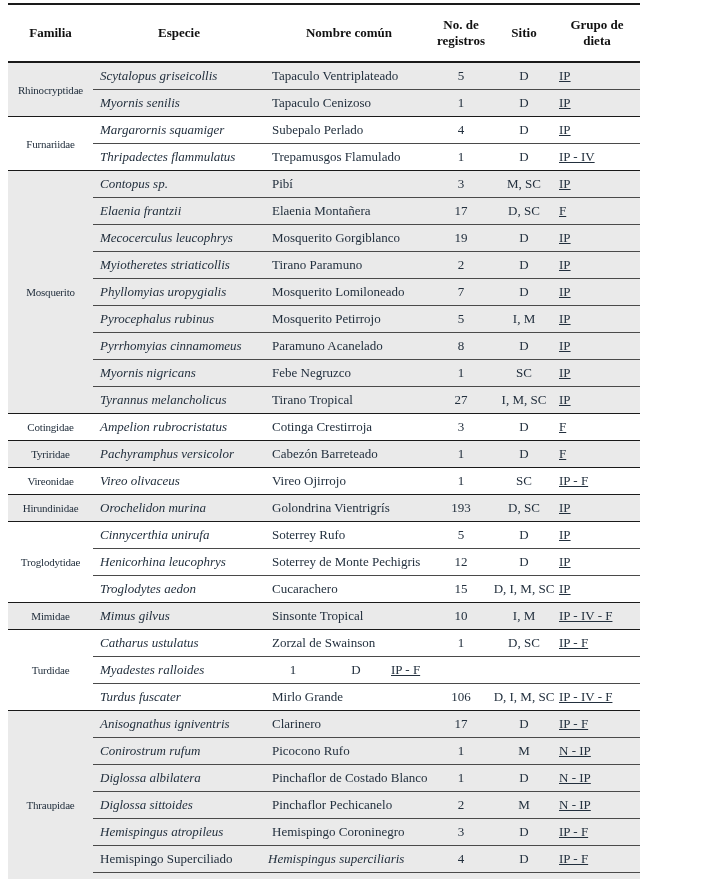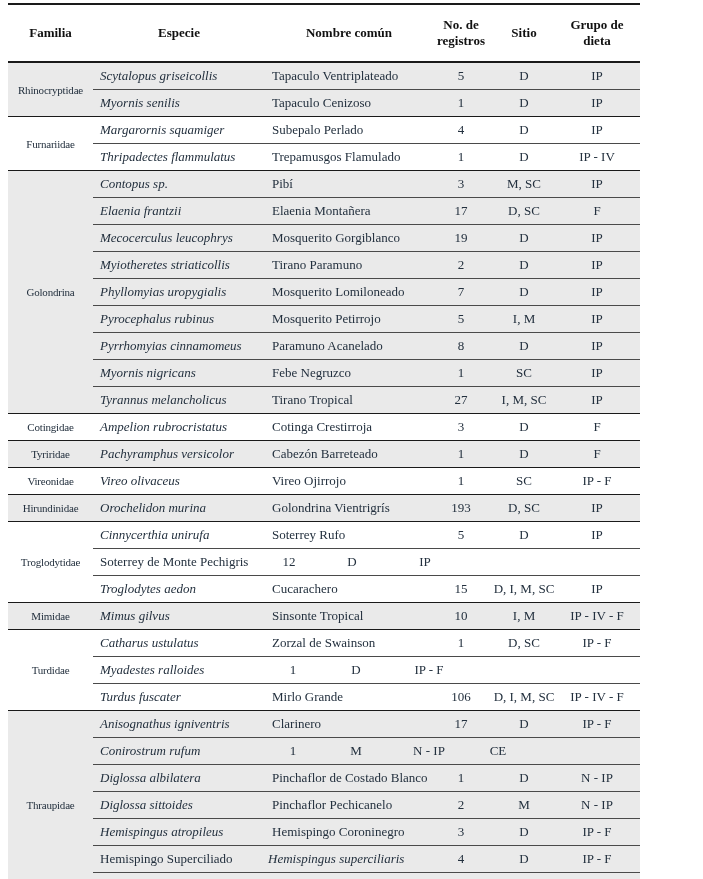--- a/index.html
+++ b/index.html
@@ -64,21 +64,21 @@
     white-space:nowrap;
   }
   .species-row + .species-row{
     border-top:1px solid var(--border-light,#4a4a4a);
   }
   .cell{overflow:visible;}
   .cell-especie{font-style:italic;padding-left:7px;width:165px;flex:0 0 165px;}
   .cell-nombre{padding-left:7px;width:161px;flex:0 0 161px;}
   .cell-registros{text-align:center;width:56px;flex:0 0 56px;}
   .cell-sitio{text-align:center;width:70px;flex:0 0 70px;}
-  .cell-dieta{text-align:center;width:76px;flex:0 0 76px;}
+  .cell-dieta{width:76px;flex:0 0 76px;text-decoration:underline;}
   .cell-info{text-align:center;width:62px;flex:0 0 62px;}
 </style>
 </head>
 <body>
 
 <div class="page">
   <div class="table">
 
     <div class="header-row">
       <div class="hcell col-familia">Familia</div>
@@ -129,21 +129,21 @@
     <div class="cell cell-especie">Thripadectes flammulatus</div>
     <div class="cell cell-nombre">Trepamusgos Flamulado</div>
     <div class="cell cell-registros">1</div>
     <div class="cell cell-sitio">D</div>
     <div class="cell cell-dieta">IP - IV</div>
     <div class="cell cell-info">CE</div>
   </div>
 </div>
   </div>
         <div class="family-block shaded">
-    <div class="family-label col-familia">Golondrina</div>
+    <div class="family-label col-familia">Mosquerito</div>
     <div class="species-rows">
   <div class="species-row">
     <div class="cell cell-especie">Contopus sp.</div>
     <div class="cell cell-nombre">Pibí</div>
     <div class="cell cell-registros">3</div>
     <div class="cell cell-sitio">M, SC</div>
     <div class="cell cell-dieta">IP</div>
     <div class="cell cell-info">MB</div>
   </div>
 
@@ -278,20 +278,21 @@
   <div class="species-row">
     <div class="cell cell-especie">Cinnycerthia unirufa</div>
     <div class="cell cell-nombre">Soterrey Rufo</div>
     <div class="cell cell-registros">5</div>
     <div class="cell cell-sitio">D</div>
     <div class="cell cell-dieta">IP</div>
     <div class="cell cell-info">CE</div>
   </div>
 
   <div class="species-row">
+    <div class="cell cell-especie">Henicorhina leucophrys</div>
     <div class="cell cell-nombre">Soterrey de Monte Pechigris</div>
     <div class="cell cell-registros">12</div>
     <div class="cell cell-sitio">D</div>
     <div class="cell cell-dieta">IP</div>
     <div class="cell cell-info"></div>
   </div>
 
   <div class="species-row">
     <div class="cell cell-especie">Troglodytes aedon</div>
     <div class="cell cell-nombre">Cucarachero</div>
@@ -352,20 +353,21 @@
     <div class="cell cell-especie">Anisognathus igniventris</div>
     <div class="cell cell-nombre">Clarinero</div>
     <div class="cell cell-registros">17</div>
     <div class="cell cell-sitio">D</div>
     <div class="cell cell-dieta">IP - F</div>
     <div class="cell cell-info"></div>
   </div>
 
   <div class="species-row">
     <div class="cell cell-especie">Conirostrum rufum</div>
+    <div class="cell cell-nombre">Picocono Rufo</div>
     <div class="cell cell-registros">1</div>
     <div class="cell cell-sitio">M</div>
     <div class="cell cell-dieta">N - IP</div>
     <div class="cell cell-info">CE</div>
   </div>
 
   <div class="species-row">
     <div class="cell cell-especie">Diglossa albilatera</div>
     <div class="cell cell-nombre">Pinchaflor de Costado Blanco</div>
     <div class="cell cell-registros">1</div>

